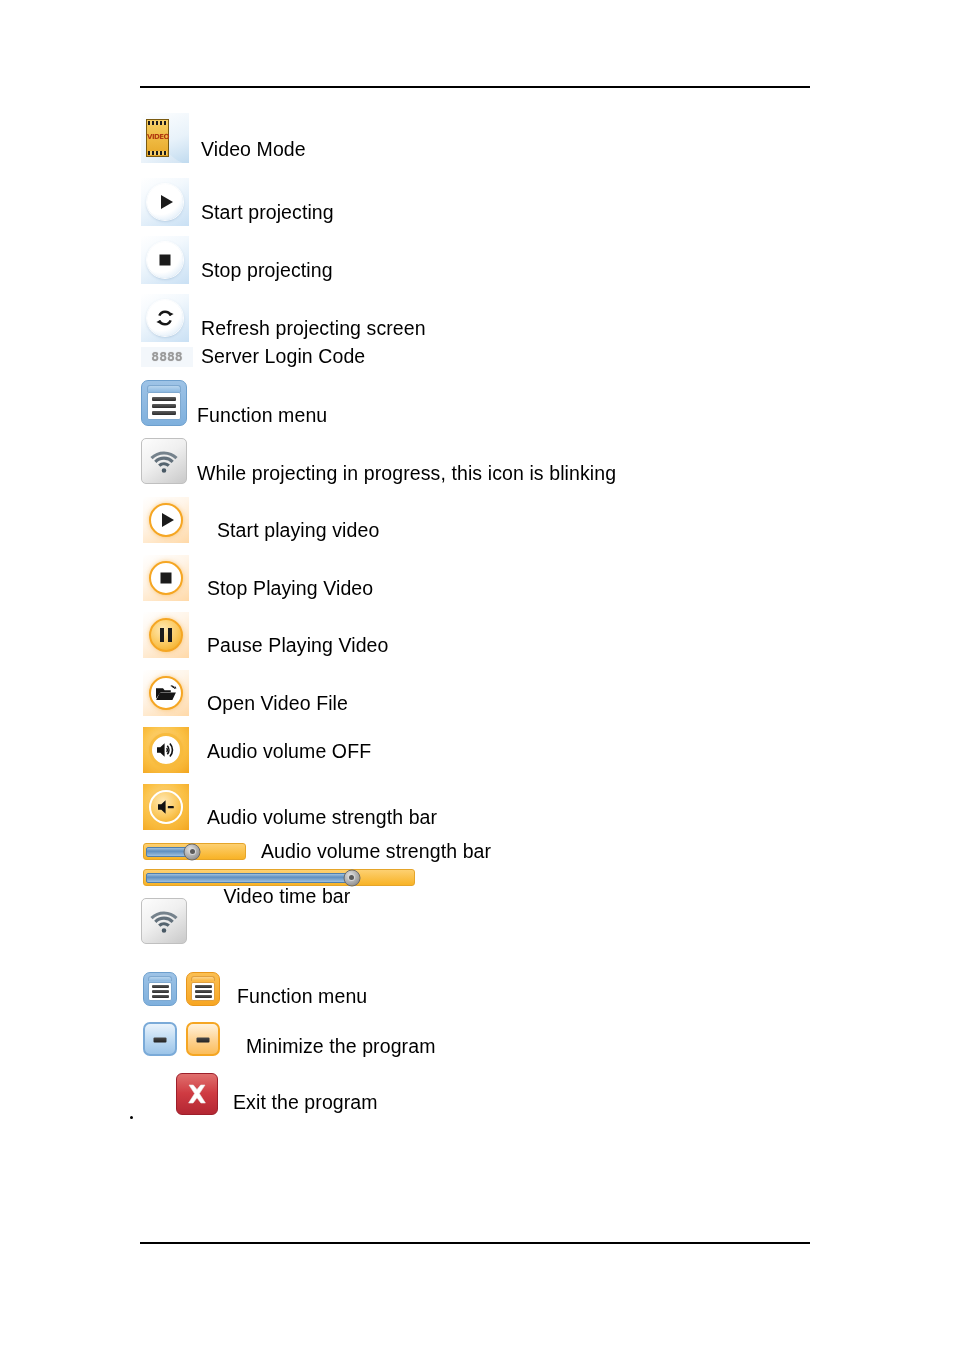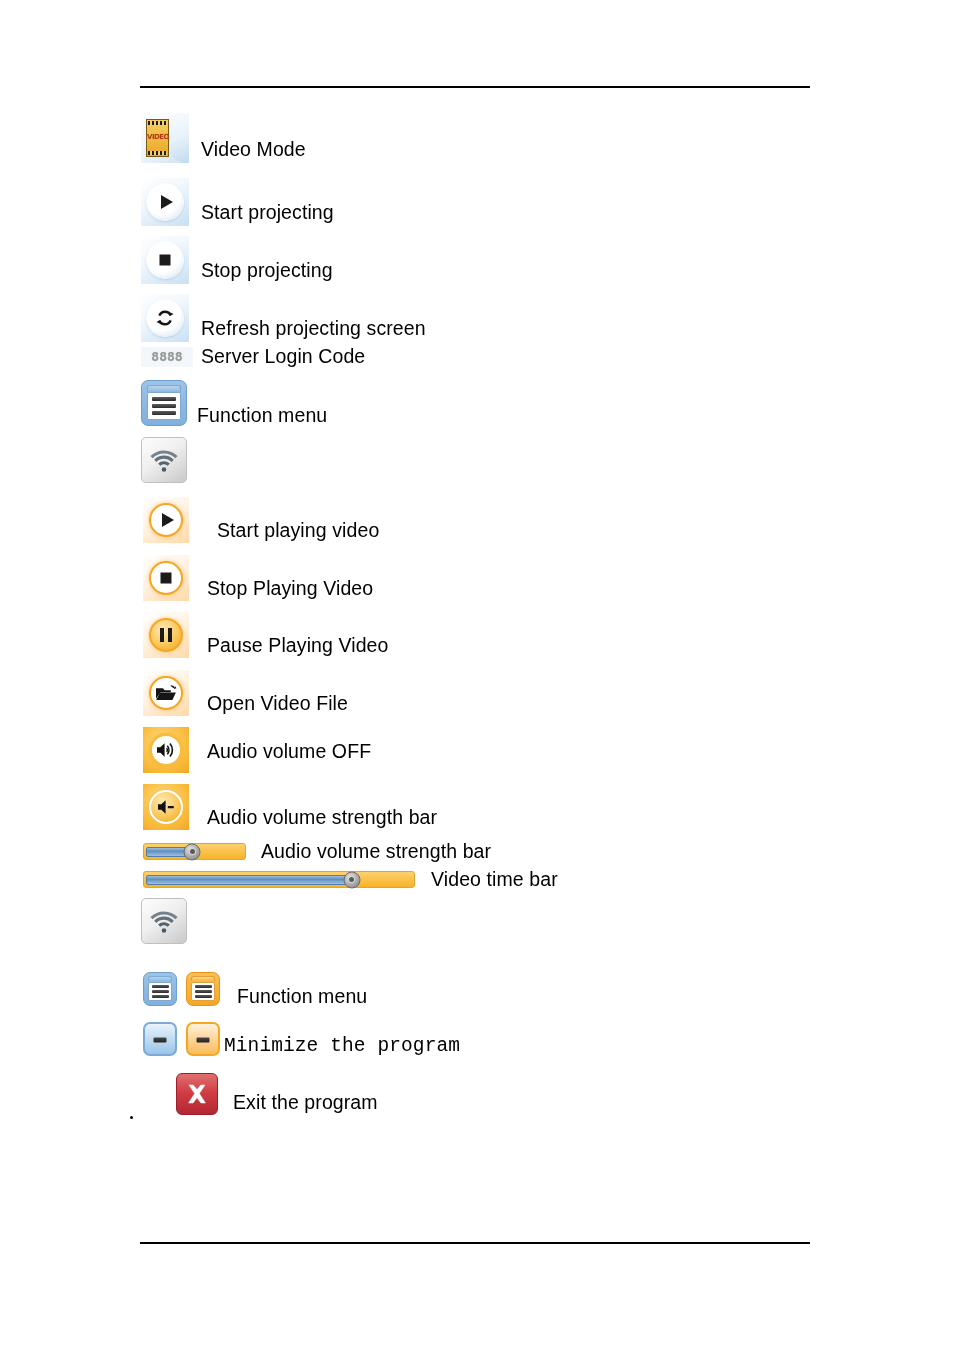--- a/index.html
+++ b/index.html
@@ -392,20 +392,21 @@
 
     <div class="row" style="left:141px; top:437px;">
       <div class="tile ico-wifi">
         <svg width="28" height="22" viewBox="0 0 28 22">
           <path d="M14 17.2a2.3 2.3 0 1 1 0 4.6 2.3 2.3 0 0 1 0-4.6z" fill="#4a5a66"></path>
           <path d="M14 11.2c2.3 0 4.4.9 5.9 2.4l-2.2 2.2A5.2 5.2 0 0 0 14 14.3c-1.4 0-2.8.6-3.7 1.5l-2.2-2.2A8.3 8.3 0 0 1 14 11.2z" fill="#55646f"></path>
           <path d="M14 5.6c3.8 0 7.3 1.6 9.8 4.1l-2.2 2.2A11 11 0 0 0 14 8.7c-3 0-5.7 1.2-7.6 3.2L4.2 9.7A13.8 13.8 0 0 1 14 5.6z" fill="#63717c"></path>
           <path d="M14 0.4c5.3 0 10.1 2.2 13.6 5.6l-2.2 2.2A16.8 16.8 0 0 0 14 3.5C9.6 3.5 5.5 5.3 2.6 8.2L0.4 6A19.3 19.3 0 0 1 14 0.4z" fill="#75828c"></path>
         </svg>
       </div>
+      <div class="label" style="margin-left:10px; margin-top:26px;">While projecting in progress, this icon is blinking</div>
     </div>
 
     <div class="row" style="left:143px; top:497px;">
       <div class="tile ico-orangecircle">
         <div class="ring"></div>
         <span class="glyph glyph-play"></span>
       </div>
       <div class="label" style="margin-left:28px; margin-top:22px;">Start playing video</div>
     </div>
 
@@ -472,21 +473,21 @@
     </div>
 
     <div class="row" style="left:143px; top:841px;">
       <div class="slider" style="width:103px;">
         <div class="fill" style="width:46px;"></div>
         <div class="knob" style="left:48%;"></div>
       </div>
       <div class="label" style="margin-left:15px;">Audio volume strength bar</div>
     </div>
 
-    <div class="row" style="left:143px; top:869px;">
+    <div class="row" style="left:143px; top:869px;flex-direction:column;">
       <div class="slider" style="width:272px;">
         <div class="fill" style="width:205px;"></div>
         <div class="knob" style="left:77%;"></div>
       </div>
       <div class="label" style="margin-left:16px;">Video time bar</div>
     </div>
 
     <div class="row" style="left:141px; top:898px;">
       <div class="tile ico-wifi">
         <svg width="28" height="22" viewBox="0 0 28 22">
@@ -522,21 +523,21 @@
 
     <div class="row" style="left:143px; top:1020px;">
       <div class="pair">
         <div class="tile ico-min blue">
             <i></i>
           </div>
         <div class="tile ico-min orange" style="margin-left:9px;">
             <i></i>
           </div>
       </div>
-      <div class="label" style="margin-left:4px; margin-top:16px;font-family:Liberation Mono, monospace;">Minimize the program</div>
+      <div class="label" style="margin-left:26px; margin-top:16px;">Minimize the program</div>
     </div>
 
     <div class="row" style="left:144px; top:1073px;padding-left:32px;">
       <div class="tile ico-exit">
         <svg width="26" height="26" viewBox="0 0 26 26">
           <path d="M5 4l4.3 0 3.7 4.6L16.7 4 21 4l-5.6 8.6L21.4 22l-4.5 0-3.9-5.2L9.1 22 4.6 22l6-9.4z" fill="#ffffff" stroke="#e9e9e9" stroke-width="0.6"></path>
         </svg>
       </div>
       <div class="label" style="margin-left:15px; margin-top:18px;">Exit the program</div>
     </div>

